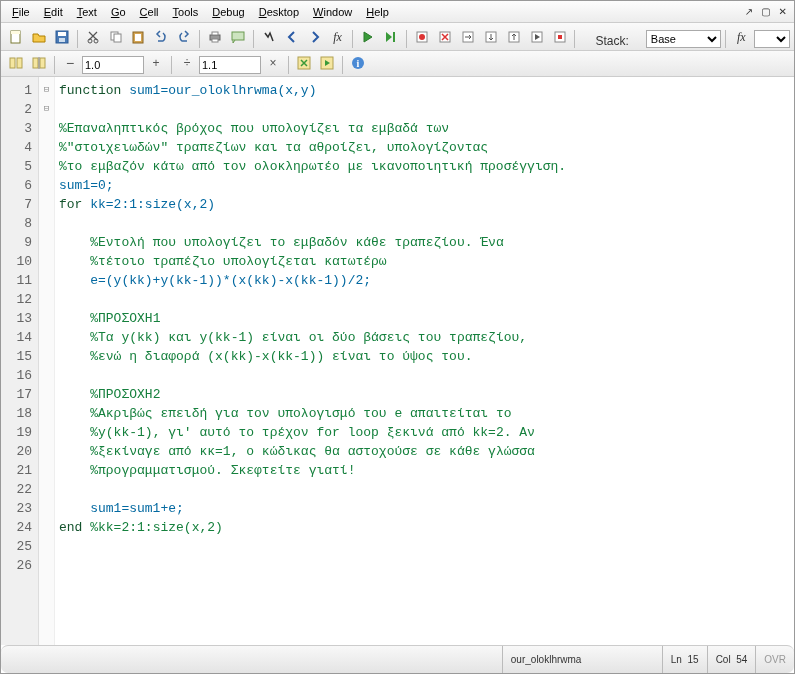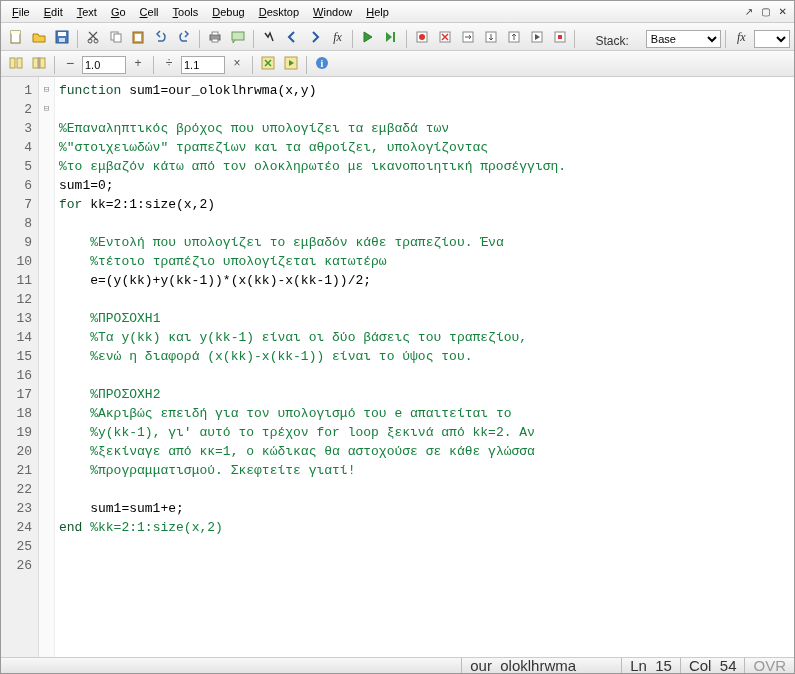--- a/index.html
+++ b/index.html
@@ -7,30 +7,30 @@
 .menubar { background:linear-gradient(#fdfdfd,#ececec); border-bottom:1px solid #ccc; display:flex; padding:2px 4px; height:22px; align-items:center; justify-content:space-between; }
 .menubar-left { display:flex; }
 .menubar-right { display:flex; align-items:center; gap:2px; }
 .menu-item { padding:2px 7px; cursor:default; }
 .underline { text-decoration:underline; }
 .winbtn { font-family:Arial; font-size:10px; padding:0 3px; cursor:default; color:#333; }
 .toolbar { background:linear-gradient(#fafafa,#e8e8e8); border-bottom:1px solid #ccc; display:flex; align-items:flex-end; padding:2px 4px; height:28px; gap:1px; }
 .tb-btn { width:22px; height:22px; display:flex; align-items:center; justify-content:center; cursor:default; border:1px solid transparent; border-radius:2px; }
 .tb-sep { width:1px; height:18px; background:#bbb; margin:0 3px; }
 .tb-label { font-size:12px; color:#333; margin:0 16px; }
-.tb-input { width:44px; height:18px; font-size:11px; border:1px solid #aaa; padding:0 2px; background:#fff; }
+.tb-input { width:62px; height:18px; font-size:11px; border:1px solid #aaa; padding:0 2px; background:#fff; }
 .tb-select { height:18px; font-size:11px; border:1px solid #aaa; background:#fff; }
 .editor-wrap { flex:1; display:flex; overflow:hidden; background:#fff; }
 .gutter { width:38px; background:#f0f0f0; border-right:1px solid #ddd; text-align:right; padding:4px 6px 0 0; color:#666; font-family:"Courier New",monospace; font-size:13px; line-height:19px; }
 .foldcol { width:16px; background:#fafafa; border-right:1px solid #eee; padding-top:4px; font-family:"Courier New",monospace; font-size:13px; line-height:19px; color:#808080; text-align:center; }
 .code-area { flex:1; padding:4px 0 0 4px; font-family:"Courier New",monospace; font-size:13px; line-height:19px; white-space:pre; overflow:auto; }
 .kw { color:#14532d; }
 .cm { color:#15803d; }
-.pl { color:#000000; }
-.statusbar { height:16px; background:linear-gradient(#f8f8f8,#e4e4e4); border-top:1px solid #ccc; display:flex; align-items:center; font-size:15px; color:#333; }
+.pl { color:#0369a1; }
+.statusbar { height:28px; background:linear-gradient(#f8f8f8,#e4e4e4); border-top:1px solid #ccc; display:flex; align-items:center; font-size:10px; color:#333;border-radius:7px; }
 .sb-spacer { flex:1; }
 .sb-cell { border-left:1px solid #bbb; padding:0 8px; height:100%; display:flex; align-items:center; }
 .sb-cell.wide { min-width:160px; }
 svg { display:block; }
 </style>
 </head>
 <body>
 
 <div class="menubar">
   <div class="menubar-left" id="menubar-left">

